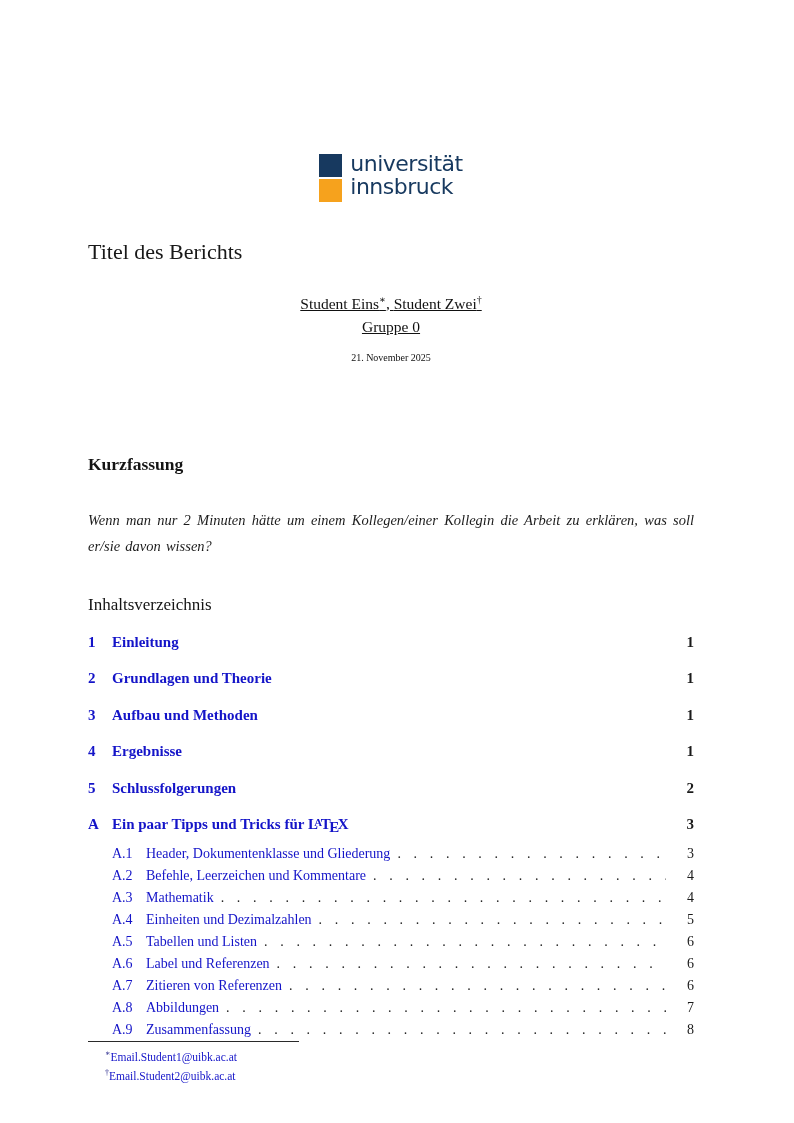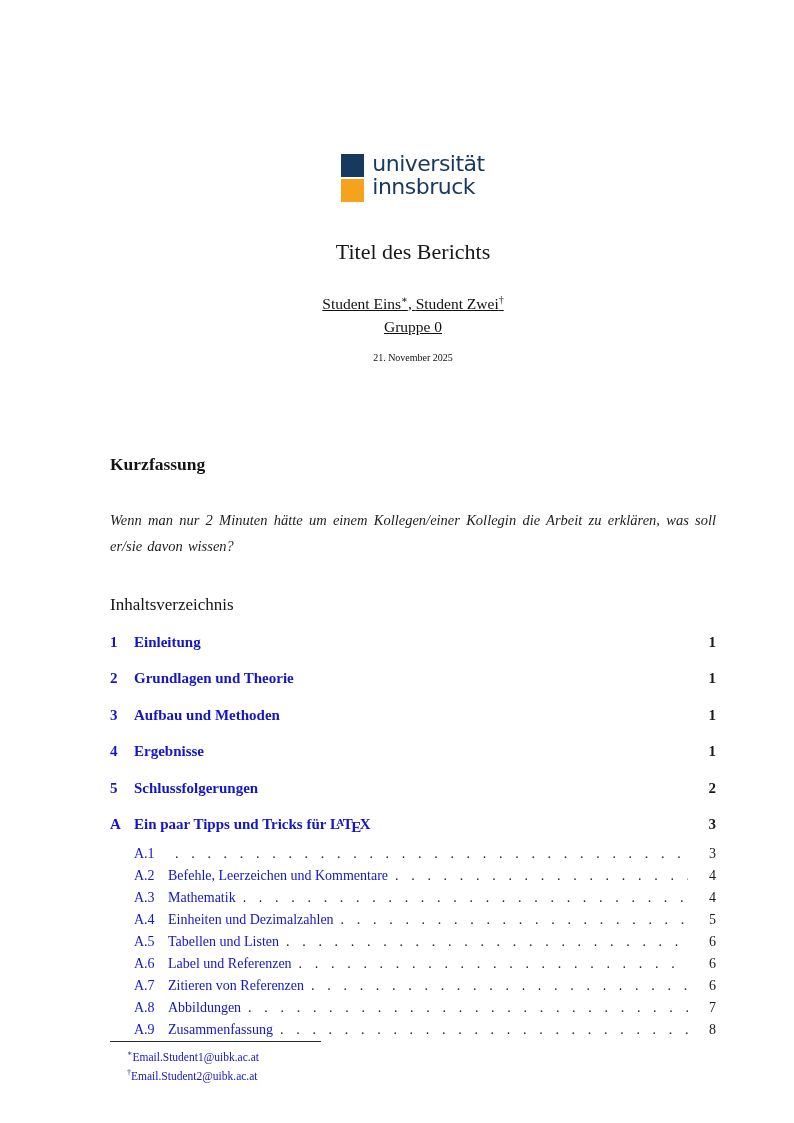--- a/index.html
+++ b/index.html
@@ -9,21 +9,21 @@
     width: 794px;
     height: 1123px;
     margin: 0 auto;
     background: #ffffff;
     font-family: "Liberation Serif", "DejaVu Serif", serif;
     color: #111111;
     overflow: hidden;
   }
   .content {
     position: absolute;
-    left: 110px;
+    left: 88px;
     top: 0;
     width: 606px;
   }
 
   
   .logo-block {
     margin-top: 152px;
     display: flex;
     justify-content: center;
   }
@@ -38,21 +38,21 @@
     font-size: 22px;
     line-height: 23px;
     letter-spacing: -0.5px;
     color: #17395f;
     font-weight: normal;
   }
 
   
   .doc-title {
     margin-top: 37px;
-    text-align: center;
+    text-align: left;
     font-size: 22px;
     font-weight: normal;
     color: #181818;
   }
   .authors {
     margin-top: 27px;
     text-align: center;
     font-size: 15.5px;
     line-height: 23px;
     text-decoration: underline;
@@ -228,20 +228,21 @@
 
       <div class="toc-sec">
         <span class="num">A</span>
         <span class="lbl"><span>Ein paar Tipps und Tricks für </span><span><span>L</span><span class="latex-a">A</span><span>T</span><span class="latex-e">E</span><span>X</span></span></span>
         <span class="spacer"></span>
         <span class="pg">3</span>
       </div>
 
       <div class="toc-sub">
         <span class="num">A.1</span>
+        <span class="lbl">Header, Dokumentenklasse und Gliederung</span>
         <span class="dotfill"></span>
         <span class="pg">3</span>
       </div>
 
       <div class="toc-sub">
         <span class="num">A.2</span>
         <span class="lbl">Befehle, Leerzeichen und Kommentare</span>
         <span class="dotfill"></span>
         <span class="pg">4</span>
       </div>

